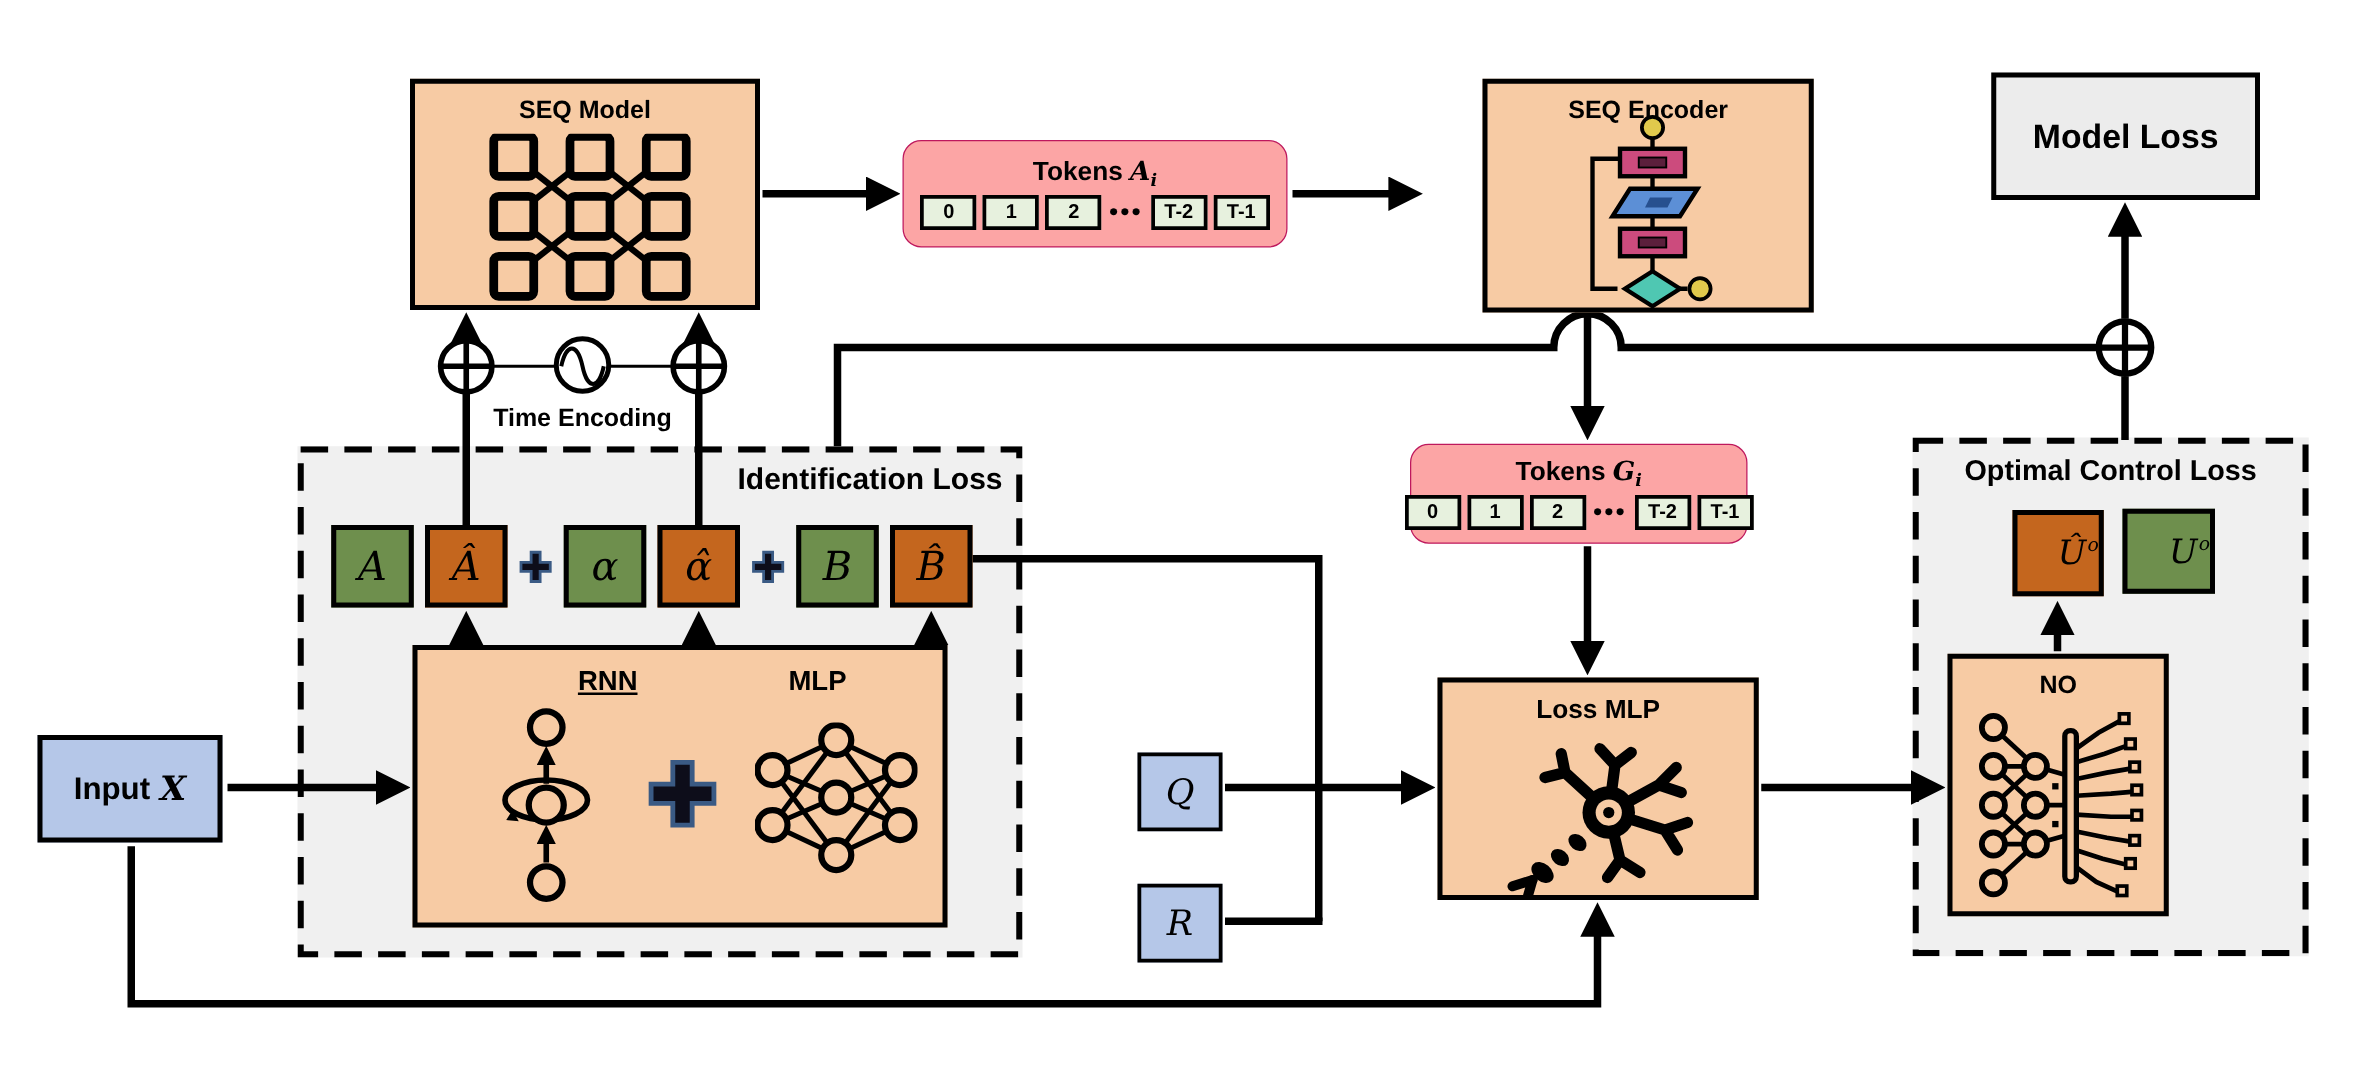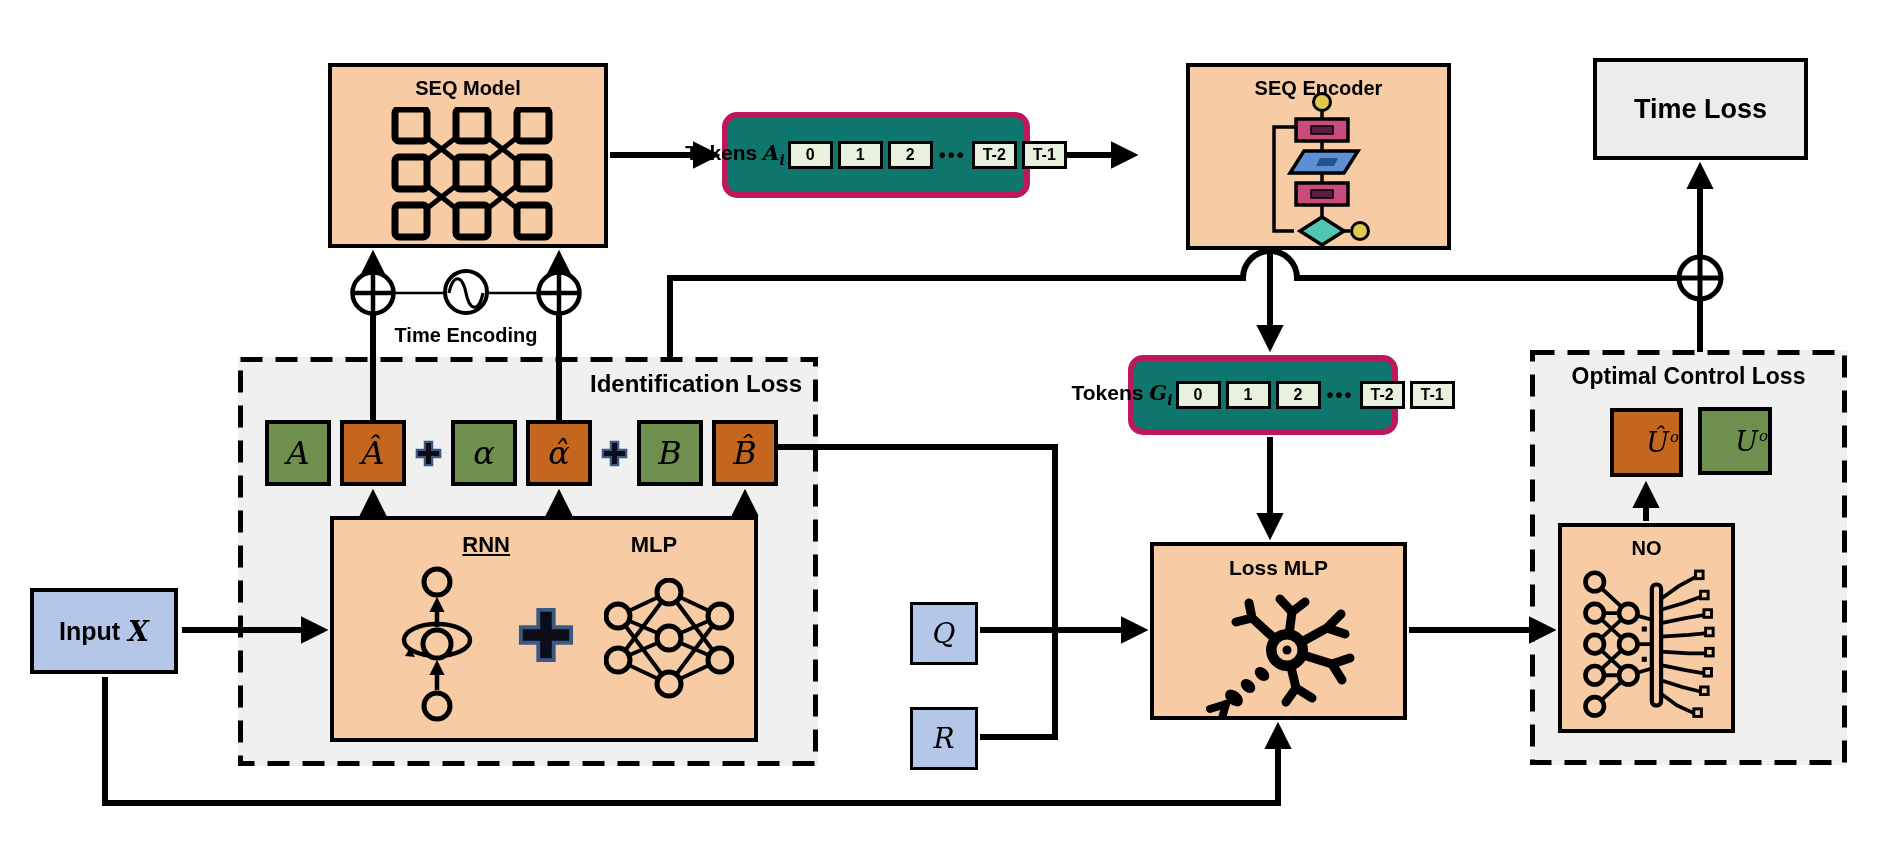--- a/index.html
+++ b/index.html
@@ -8,22 +8,22 @@
 
   .box{position:absolute;box-sizing:border-box;border:4px solid #000;background:#F7CBA4;z-index:3;}
   .box .btitle{position:absolute;top:10px;left:0;right:0;text-align:center;font-weight:bold;font-size:20px;}
   .grayfill{background:#ECECEC;}
   .bluefill{background:#B5C7E8;}
 
   .dashed{position:absolute;background:#F0F0F0;z-index:1;}
   .dashed > svg.dashrect{position:absolute;left:0;top:0;}
   .group-label{position:absolute;font-weight:bold;z-index:4;}
 
-  .tok{position:absolute;box-sizing:border-box;border:6px solid #be185d;border-radius:15px;background:#0f766e;
-       display:flex;flex-direction:row;align-items:center;justify-content:center;gap:3px;z-index:3;}
+  .tok{position:absolute;box-sizing:border-box;border:1px solid #be185d;border-radius:15px;background:#fca5a5;
+       display:flex;flex-direction:column;align-items:center;justify-content:center;gap:3px;z-index:3;}
   .tok-title{font-weight:bold;font-size:21px;line-height:1;}
   .tok-cells{display:flex;gap:5px;align-items:center;}
   .tok-cell{min-width:45px;height:28px;box-sizing:border-box;border:3.5px solid #000;background:#E7F1DE;
             display:flex;align-items:center;justify-content:center;font-weight:bold;font-size:16px;padding:0 3px;}
   .tok-dots{font-weight:bold;font-size:20px;letter-spacing:2px;line-height:1;margin:0 1px;}
 
   .mathit{font-family:"DejaVu Serif","Liberation Serif",serif;font-style:italic;}
   .mbold{font-weight:bold;}
 
   .sq-row{position:absolute;left:265px;top:420px;display:flex;gap:9px;align-items:center;z-index:4;}
@@ -179,21 +179,21 @@
       <polygon points="46,62 100,62 86,84 32,84" fill="#5C8FD6" stroke="#000" stroke-width="3.5"></polygon>
       <polygon points="62,69 80,69 76,77 58,77" fill="#27508F"></polygon>
       <rect x="38" y="94" width="52" height="22" fill="#CC4B7D" stroke="#000" stroke-width="3.5"></rect>
       <rect x="53" y="101" width="22" height="8" fill="#5C1F3C" stroke="#000" stroke-width="1.5"></rect>
       <polygon points="64,128 86,142 64,156 42,142" fill="#4FC7B2" stroke="#000" stroke-width="3.5"></polygon>
       <circle cx="102" cy="142" r="8.5" fill="#E0C94C" stroke="#000" stroke-width="3"></circle>
     </svg>
   </div>
 
   <div class="box grayfill flexcenter" style="left:1593px;top:58px;width:215px;height:102px;font-weight:bold;font-size:27px;">
-    <span>Time Loss</span>
+    <span>Model Loss</span>
   </div>
 
   <div id="time-encoding">Time Encoding</div>
 
   <div class="sq-row">
     <div class="sq green">A</div>
     <div class="sq orange">Â</div>
     <div class="plus-sm">
       <svg width="27" height="27" viewBox="0 0 60 60">
           <path d="M22 4 h16 v18 h18 v16 h-18 v18 h-16 v-18 h-18 v-16 h18 z" fill="#0D0D1A" stroke="#3A5A84" stroke-width="5"></path>

